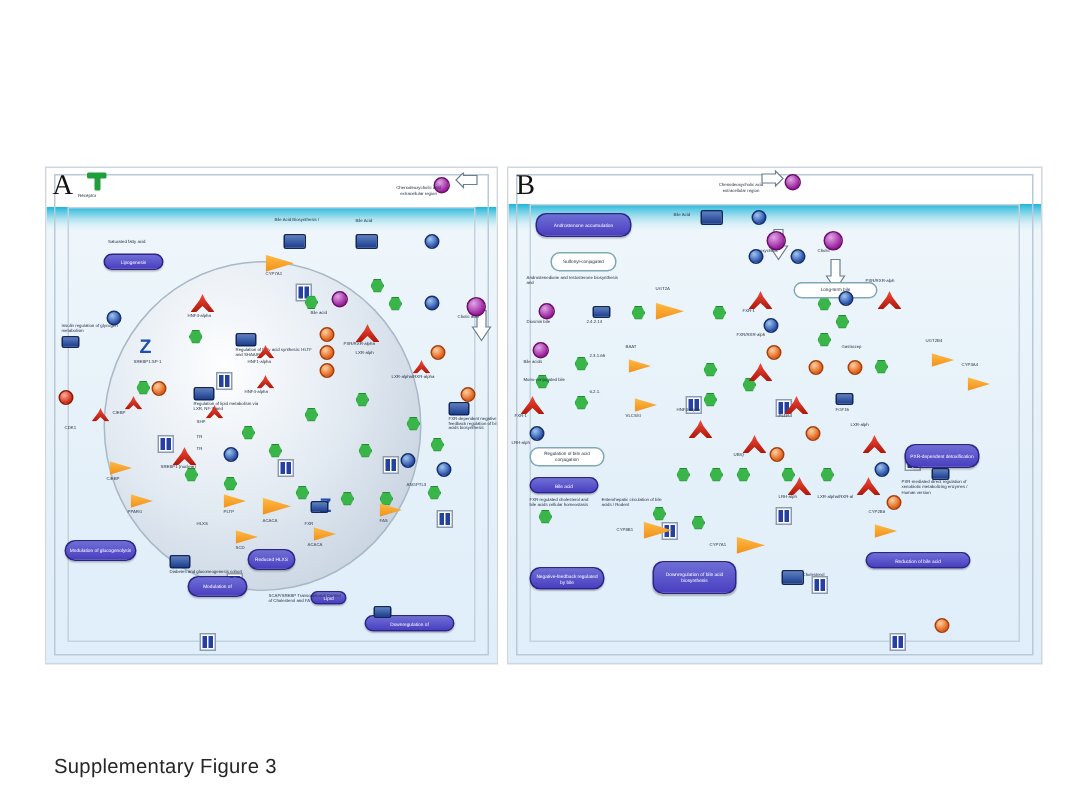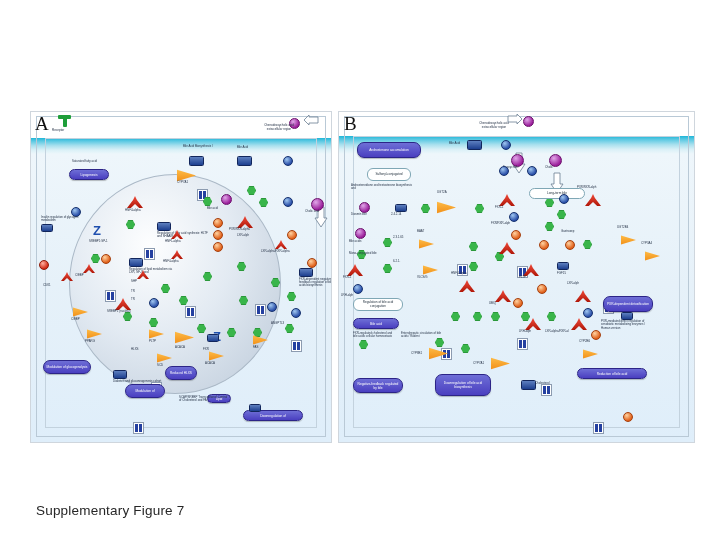--- a/index.html
+++ b/index.html
@@ -480,13 +480,13 @@
 
   <div class="pbox" style="left:264px;top:184px;width:50px;height:16px">PXR-dependent detoxification</div>
   <div class="node brect sm" style="left:282px;top:200px"></div>
   <div class="note" style="left:262px;top:208px;width:54px">
     <div class="lbl w" style="position:static;width:54px">PXR-mediated direct regulation of xenobiotic metabolizing enzymes / Human version</div>
   </div>
 
   <div class="pbox" style="left:238px;top:256px;width:70px;height:11px">Reduction of bile acid</div>
 </div>
 
-<div id="caption">Supplementary Figure  7</div>
+<div id="caption">Supplementary Figure  3</div>
 
 </body></html>

